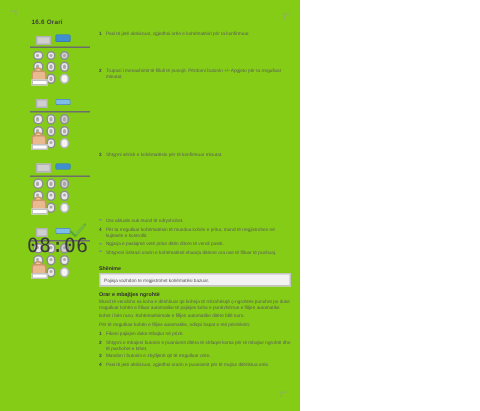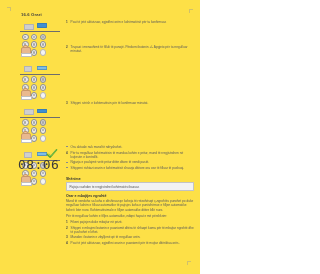--- a/index.html
+++ b/index.html
@@ -1,20 +1,20 @@
 <!DOCTYPE html>
 <html><head>
 <meta charset="utf-8">
 <title>Manual page</title>
 <style>
   html,body{margin:0;padding:0;background:#ffffff;}
   body{width:200px;height:274px;position:relative;overflow:hidden;
        font-family:"Liberation Sans",sans-serif;color:#4a4a4a;
        -webkit-font-smoothing:none;}
-  .page{position:absolute;inset:0;background:#fde047;}
+  .page{position:absolute;inset:0;background:#84cc16;}
 
   
   .cmark{position:absolute;width:5px;height:5px;opacity:.45;}
   .cmark i{position:absolute;background:#9a9a9a;}
   .cmark.tl{left:7px;top:7px;}
   .cmark.tl i:nth-child(1){left:0;top:0;width:4px;height:1px;}
   .cmark.tl i:nth-child(2){left:3px;top:0;width:1px;height:4px;}
   .cmark.tr{right:7px;top:9px;}
   .cmark.tr i:nth-child(1){right:0;top:0;width:4px;height:1px;}
   .cmark.tr i:nth-child(2){right:3px;top:0;width:1px;height:4px;}

